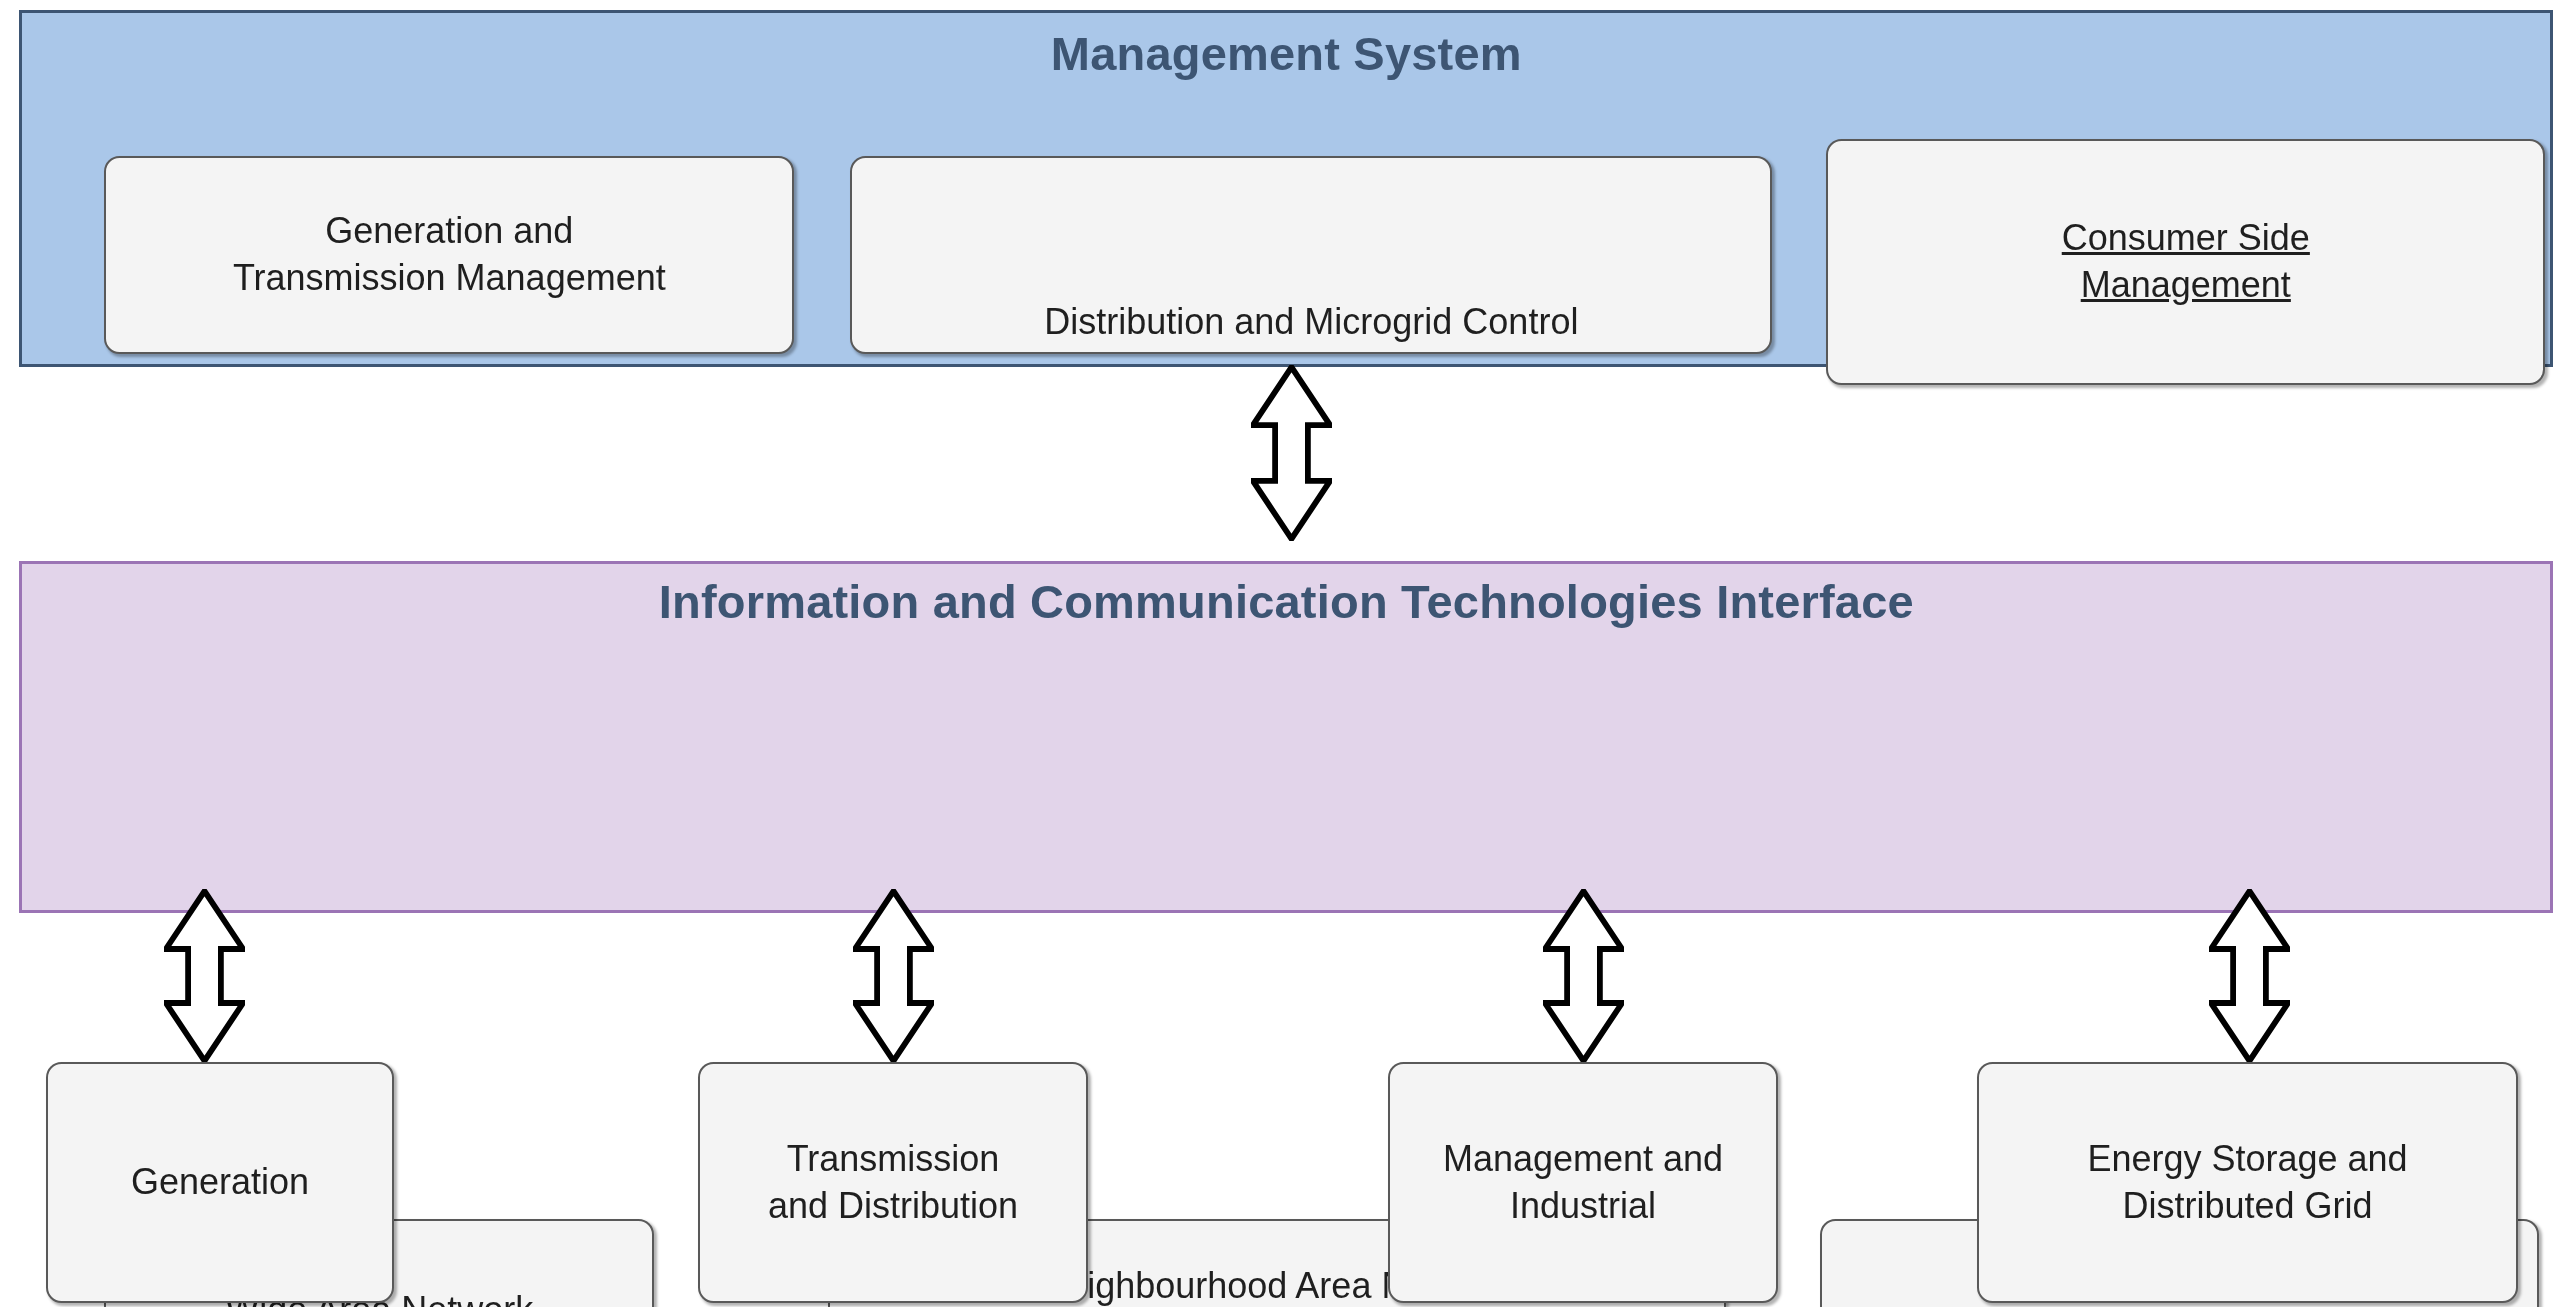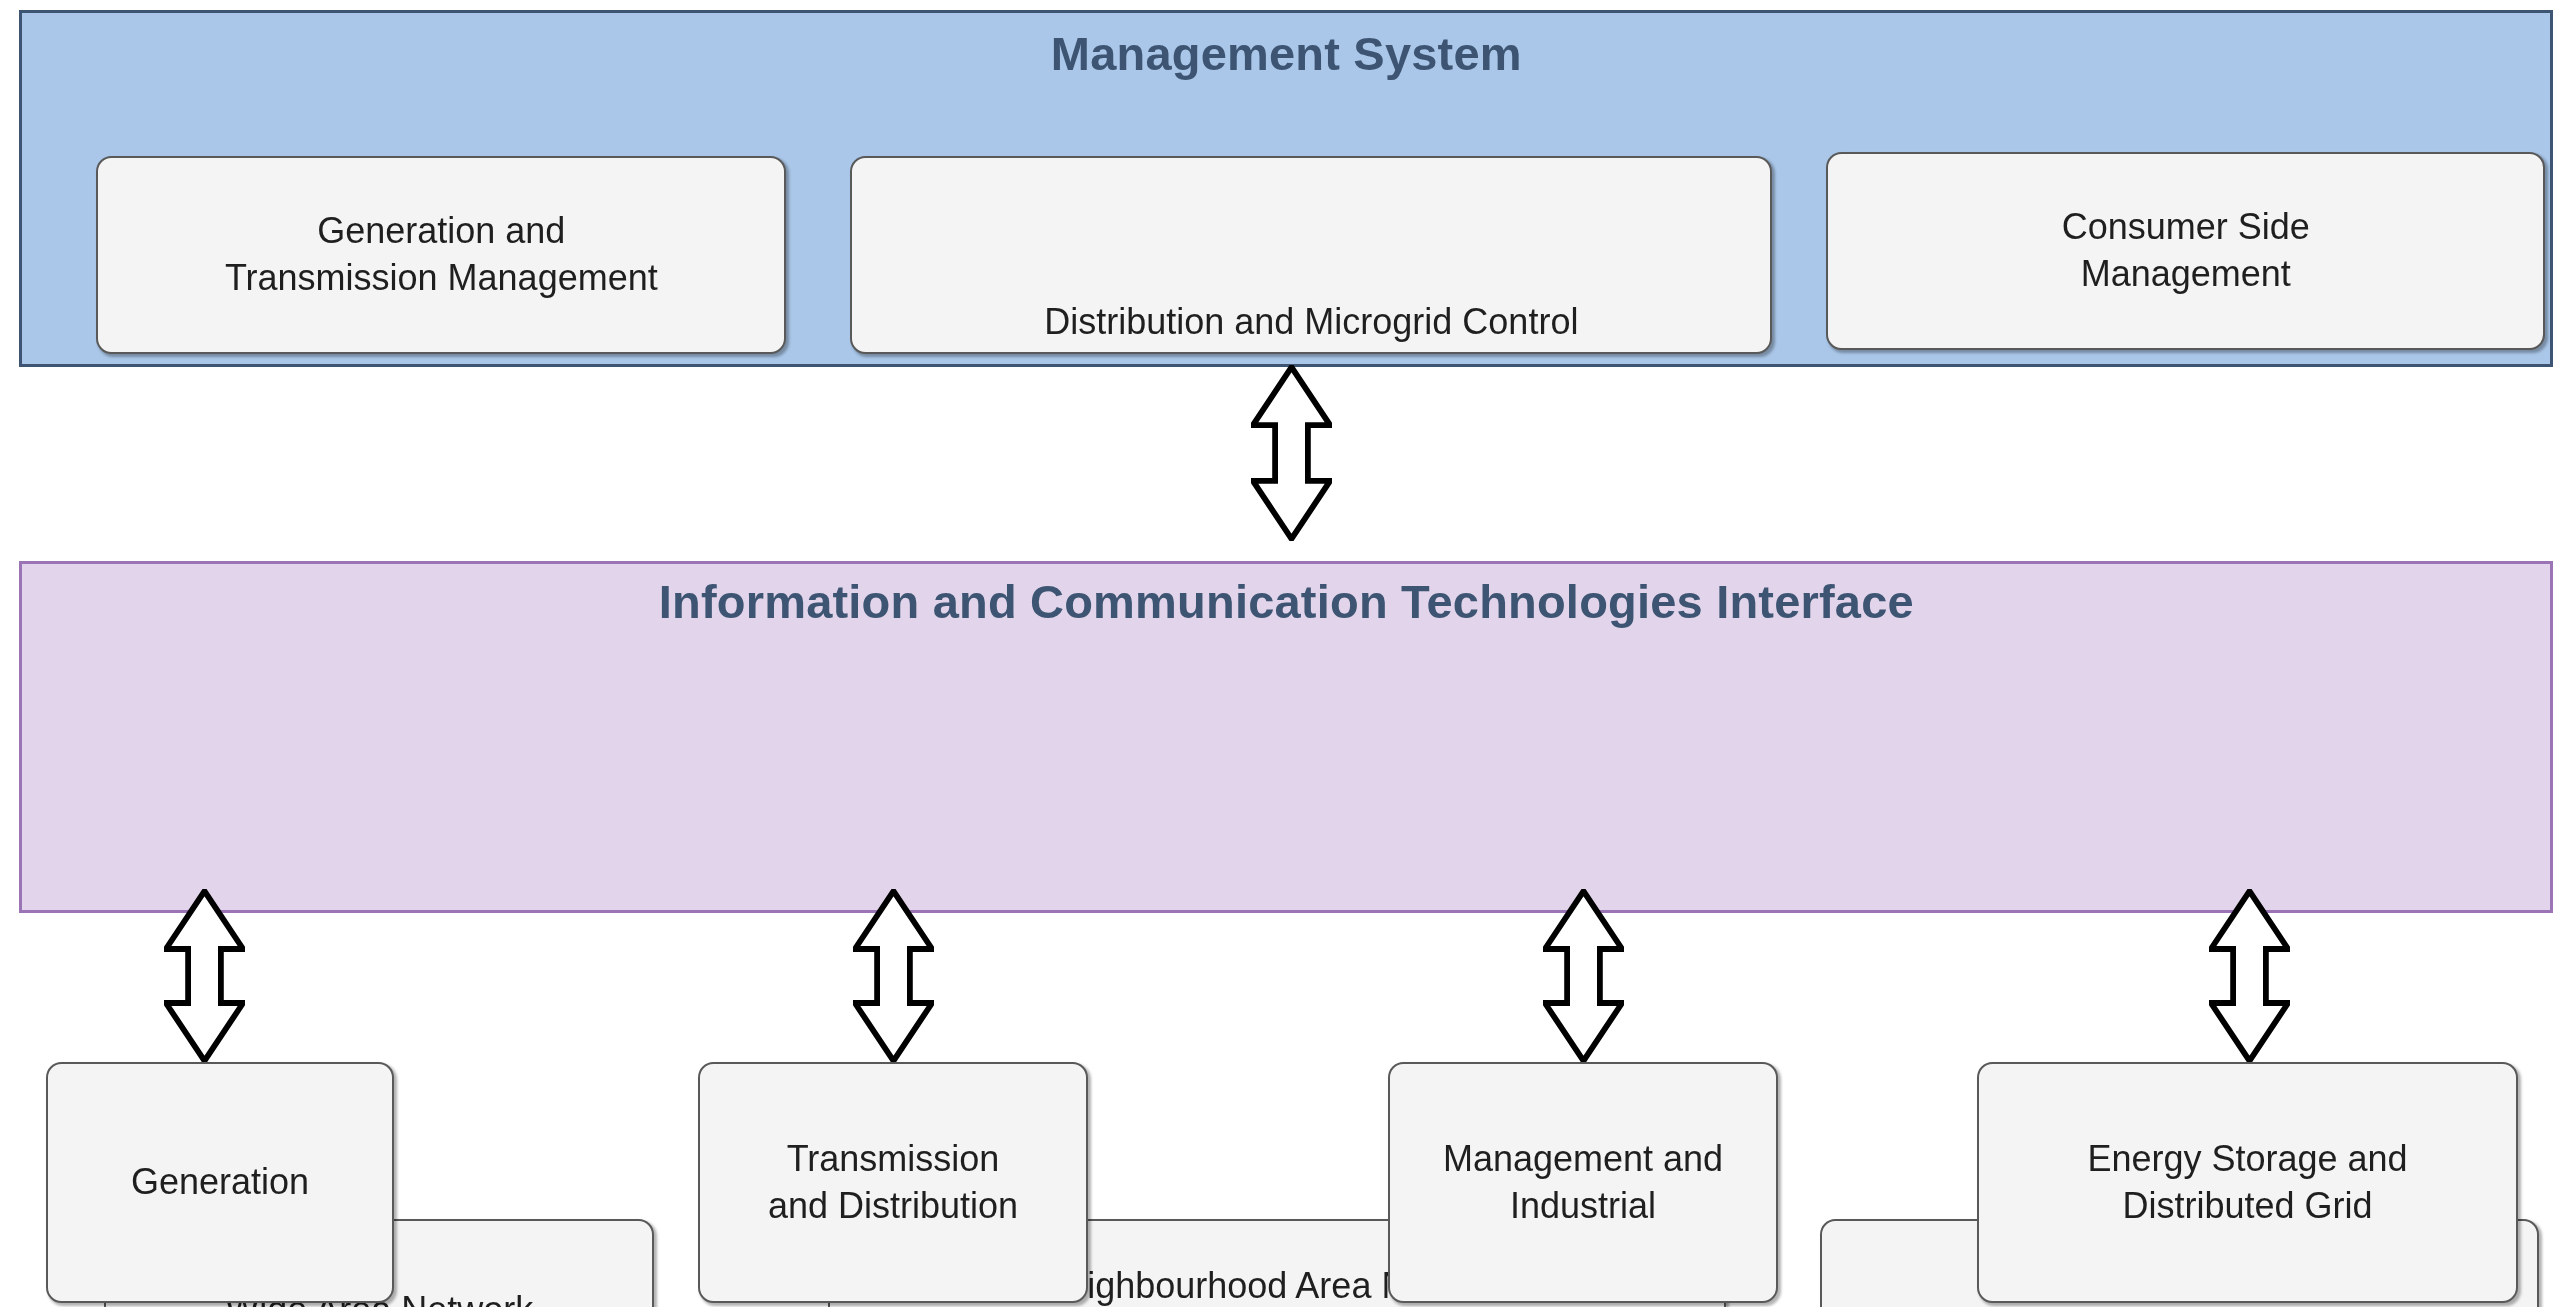--- a/index.html
+++ b/index.html
@@ -49,23 +49,23 @@
     justify-content:center;
     text-align:center;
     color:#1f1f1f;
     font-size:36px;
     line-height:1.30;
     padding:5.8px 13.5px;
   }
   .node .label{ display:block; white-space:pre-line; }
 
   
-  #node-gen-trans   { left:74px;   top:143px; width:690px;  height:198px; }
+  #node-gen-trans   { left:82px;   top:143px; width:690px;  height:198px; }
   #node-dist-micro  { left:828px;  top:143px; width:922px;  height:198px;align-items:flex-end; }
-  #node-consumer    { left:1804px; top:139px; width:719px;  height:198px; }
+  #node-consumer    { left:1804px; top:126px; width:719px;  height:246px;text-decoration:underline; }
 
   
   #node-wan         { left:82px;   top:655px; width:550px;  height:182px; }
   #node-nan-fan     { left:806px;  top:655px; width:898px;  height:182px; }
   #node-han         { left:1798px; top:655px; width:719px;  height:182px; }
 
   
   #node-generation  { left:46px;   top:1062px; width:348px; height:241px; }
   #node-trans-dist  { left:698px;  top:1062px; width:390px; height:241px; }
   #node-res-ind     { left:1388px; top:1062px; width:390px; height:241px; }

